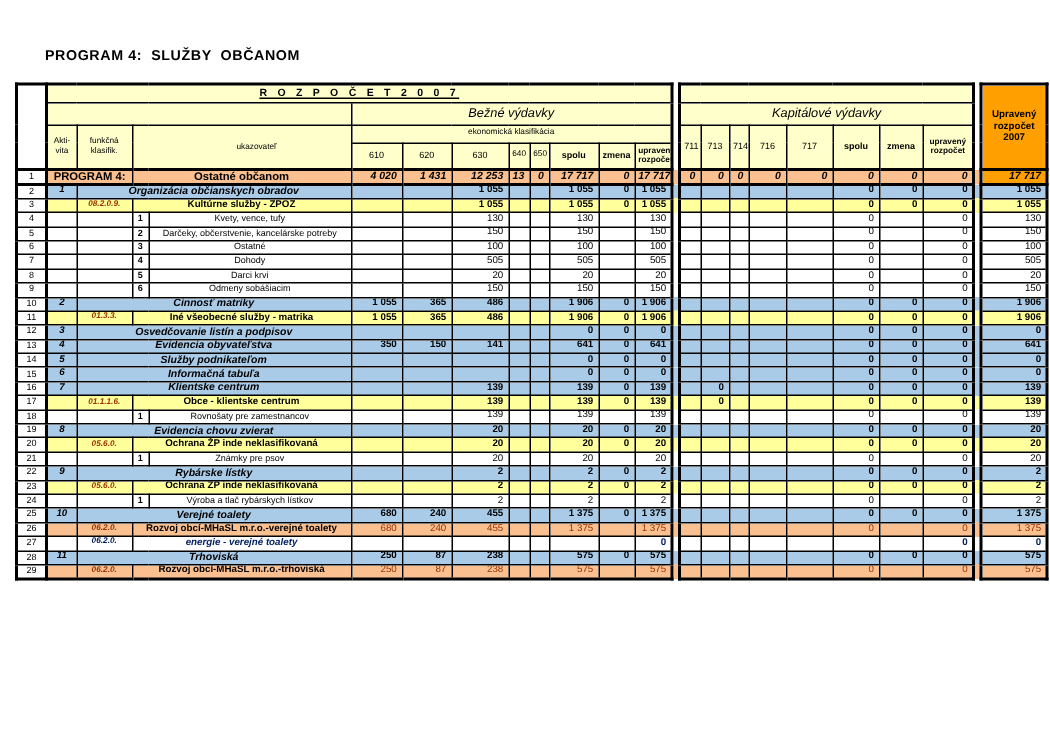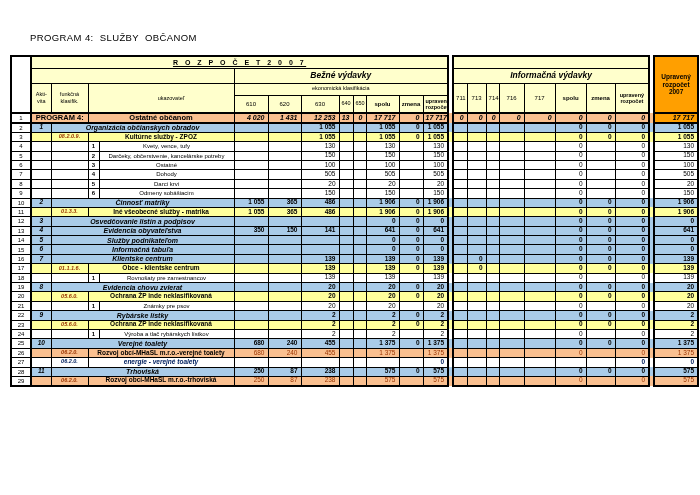--- a/index.html
+++ b/index.html
@@ -2,42 +2,42 @@
 <html><head>
 <meta charset="utf-8">
 <style>
   html,body{margin:0;padding:0;}
   body{
     width:700px;height:495px;background:#fff;position:relative;
     font-family:"Liberation Sans",sans-serif;color:#000;
   }
   .title{
     position:absolute;left:30px;top:32px;
-    font-size:9.5px;font-weight:normal;letter-spacing:.4px;white-space:pre;
+    font-size:9.5px;font-weight:bold;letter-spacing:.4px;white-space:pre;
   }
   table{
     position:absolute;left:10px;top:55px;
     border-collapse:collapse;table-layout:fixed;width:687px;
   }
   td{
     border:1px solid #000;padding:0 2px;box-sizing:border-box;
     font-size:6.5px;line-height:1.05;height:9.4px;vertical-align:middle;
     white-space:nowrap;overflow:hidden;
   }
   
   .bl2{border-left:2px solid #000!important}
   .br2{border-right:2px solid #000!important}
   .bt2{border-top:2px solid #000!important}
   .bb2{border-bottom:2px solid #000!important}
   
   td.gapc{border:none!important;background:#fff;padding:0}
   
   td.h{background:#FFFFCC;text-align:center;}
   .rozpocet{font-weight:bold;font-size:7px;letter-spacing:2.5px;text-decoration:underline;}
-  .band{font-weight:bold;font-style:italic;font-size:8.5px;}
+  .band{font-weight:normal;font-style:italic;font-size:8.5px;}
   .small{font-size:5.5px;line-height:1.15;}
   .eko{font-size:5.5px;text-align:left;padding-left:2px;}
   .ukaz{text-align:left;padding-left:22px;}
   .colnum{font-size:6px;}
   .colbold{font-weight:bold;font-size:6px;}
   .wrap{white-space:normal;font-weight:bold;font-size:5.5px;line-height:1.1;}
   .orangeh{background:#FF9F00!important;font-weight:bold;font-size:6.5px;white-space:normal;line-height:1.2;}
   .hr1{height:12px}.hr2{height:15px}.hr3{height:12px}.hr4{height:18px}
   
   .rn{text-align:center;font-size:6px;background:#fff;}
@@ -108,21 +108,21 @@
       <td colspan="12" class="h rozpocet bt2 bl2 br2">R O Z P O Č E T   2 0 0 7</td>
       <td class="gapc"></td>
       <td colspan="8" class="h bt2 bl2 br2"></td>
       <td class="gapc"></td>
       <td rowspan="4" class="h orangeh bt2 bb2 bl2 br2">Upravený rozpočet 2007</td>
     </tr>
     <tr class="hr2">
       <td colspan="4" class="h bl2"></td>
       <td colspan="8" class="h band br2">Bežné výdavky</td>
       <td class="gapc"></td>
-      <td colspan="8" class="h band bl2 br2">Informačná výdavky</td>
+      <td colspan="8" class="h band bl2 br2">Kapitálové výdavky</td>
       <td class="gapc"></td>
     </tr>
     <tr class="hr3">
       <td rowspan="2" class="h small bl2 bb2"><span>Akti-</span><br><span>vita</span></td>
       <td rowspan="2" class="h small bb2"><span>funkčná</span><br><span>klasifik.</span></td>
       <td rowspan="2" colspan="2" class="h small ukaz bb2">ukazovateľ</td>
       <td colspan="8" class="h eko br2">ekonomická klasifikácia</td>
       <td class="gapc"></td>
       <td rowspan="2" class="h colnum bl2 bb2">711</td>
       <td rowspan="2" class="h colnum bb2">713</td>

